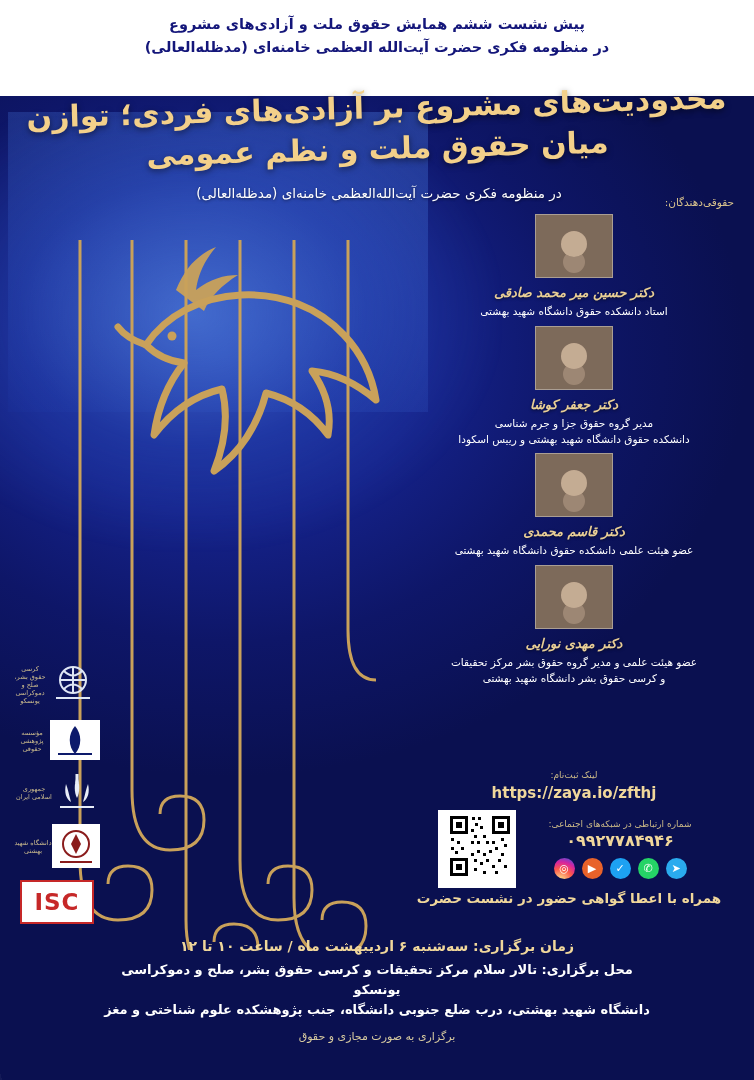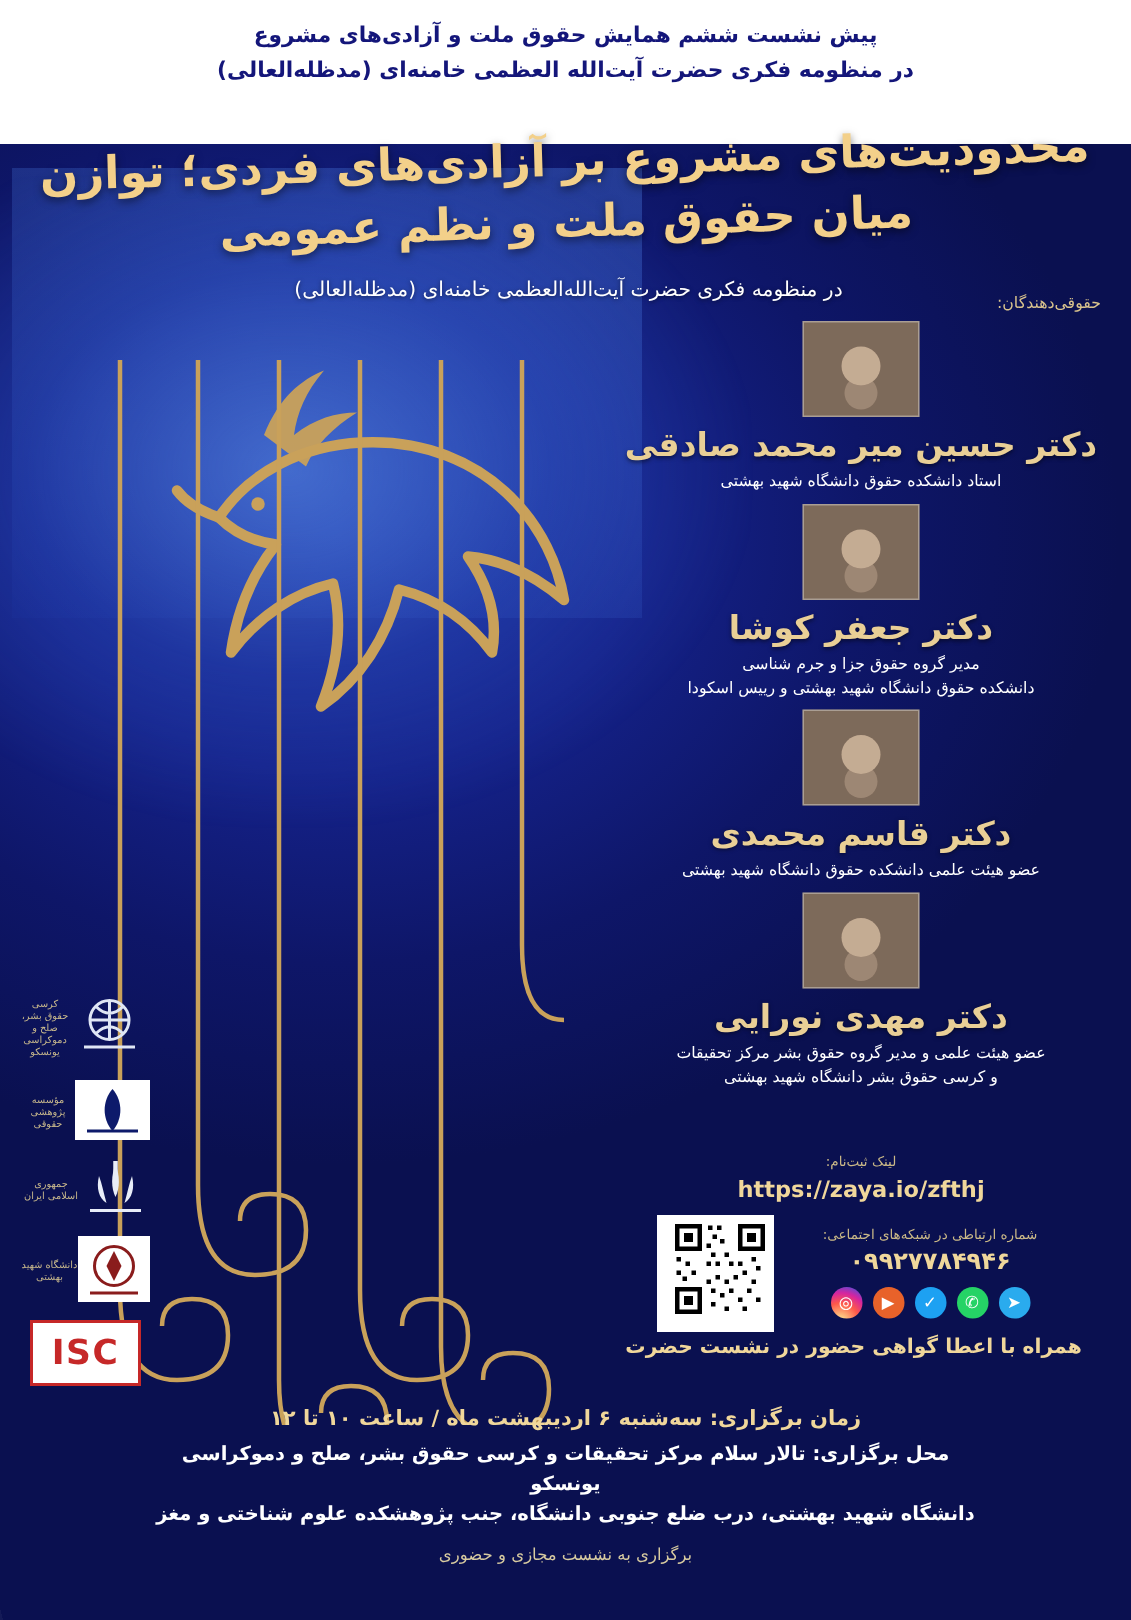--- a/index.html
+++ b/index.html
@@ -110,22 +110,23 @@
   .ph2{background:linear-gradient(180deg,#8f5a3d 0%,#6b3a27 50%,#3a2018 100%);}
   .ph3{background:linear-gradient(180deg,#a5a7ab 0%,#5d6068 50%,#2e3139 100%);}
   .ph4{background:linear-gradient(180deg,#6f7a68 0%,#4a5248 55%,#272c27 100%);}
   .photo:after{
     content:"";position:absolute;left:50%;top:26%;
     width:26px;height:26px;border-radius:50%;
     background:rgba(255,225,195,.55);transform:translateX(-50%);
     box-shadow:0 18px 0 -2px rgba(255,225,195,.25);
   }
   .sp .name{
-    color:#e9cf96;font-size:22px;font-weight:bold;margin-top:7px;
+    color:#e9cf96;font-size:13px;font-weight:bold;margin-top:7px;
     text-shadow:0 1px 3px rgba(0,0,0,.5);
+    font-style:italic;
   }
   .sp .role{
     color:#ffffff;font-size:10.5px;margin-top:4px;line-height:1.5;
   }
 
   
   .linkblock{
     position:absolute;right:0;top:770px;width:360px;text-align:center;
     padding-left:10px;
   }
@@ -381,15 +382,15 @@
     </div>
 
     <div class="isc">
       <span>ISC</span>
     </div>
   </div>
 
   <div class="footer">
     <div class="f1">زمان برگزاری: سه‌شنبه ۶ اردیبهشت ماه / ساعت ۱۰ تا ۱۲</div>
     <div class="f2">محل برگزاری: تالار سلام مرکز تحقیقات و کرسی حقوق بشر، صلح و دموکراسی یونسکو<br>دانشگاه شهید بهشتی، درب ضلع جنوبی دانشگاه، جنب پژوهشکده علوم شناختی و مغز</div>
-    <div class="f3">برگزاری به نشست مجازی و حضوری</div>
+    <div class="f3">برگزاری به صورت مجازی و حقوق</div>
   </div>
 </div>
 
 </body></html>

